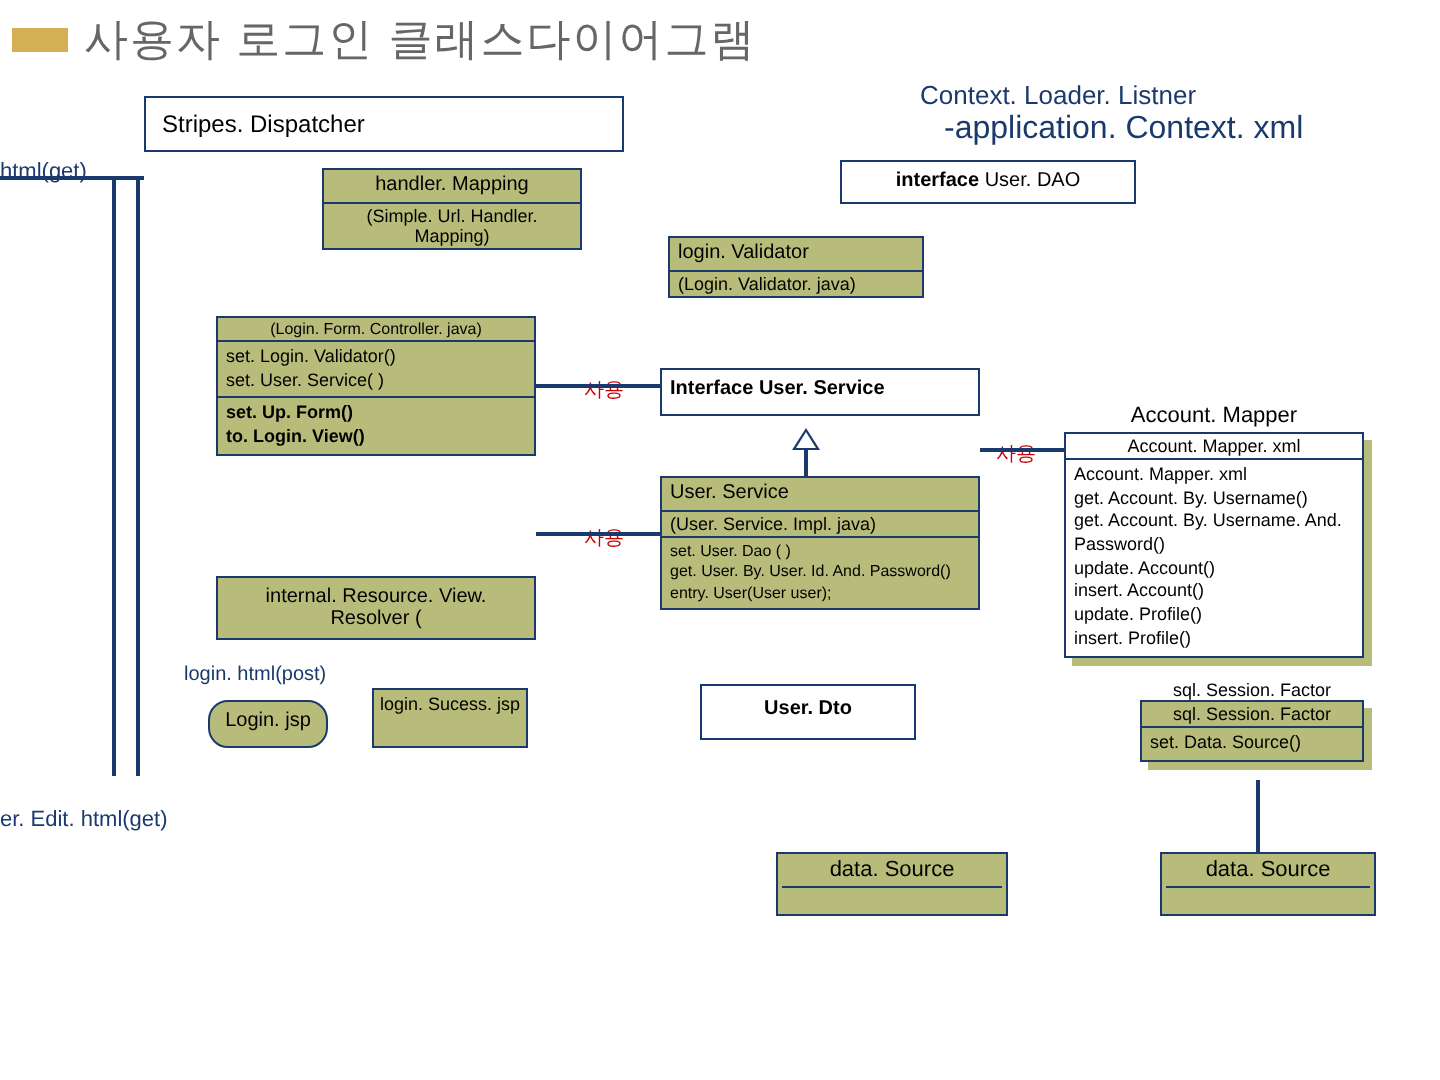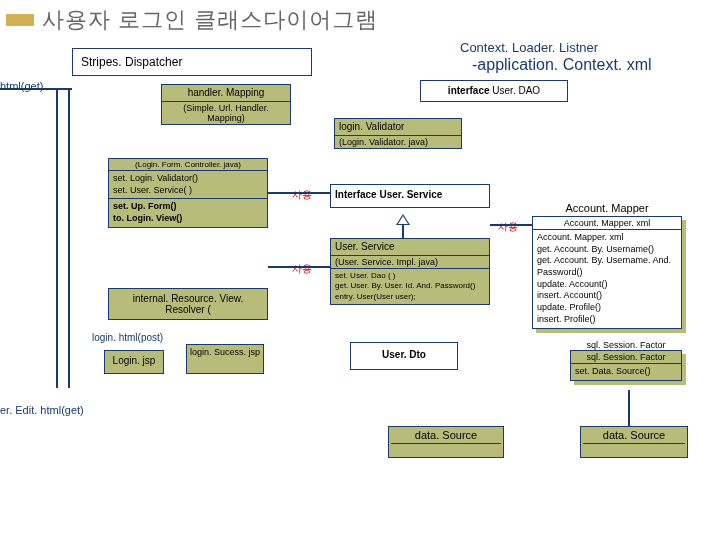--- a/index.html
+++ b/index.html
@@ -167,21 +167,21 @@
     <div>entry. User(User user);</div>
   </div>
 </div>
 
 <div class="box-olive" style="left:108px;top:288px;width:160px;padding:4px;text-align:center;font-size:10px;">
   <span>internal. Resource. View. Resolver (</span>
 </div>
 
 <div class="label" style="left:92px;top:332px;font-size:10px;">login. html(post)</div>
 
-<div class="box-olive" style="left:104px;top:350px;width:60px;height:24px;padding:4px;text-align:center;">
+<div class="box-olive" style="left:104px;top:350px;width:60px;height:24px;padding:4px;text-align:center;border-radius:10px;">
   <span>Login. jsp</span>
 </div>
 
 <div class="box-olive" style="left:186px;top:344px;width:78px;height:30px;padding:2px;text-align:center;font-size:9px;">
   <span>login. Sucess. jsp</span>
 </div>
 
 <div class="label" style="left:0px;top:404px;font-size:11px;">er. Edit. html(get)</div>
 
 <div class="box" style="left:350px;top:342px;width:108px;height:28px;padding:6px;text-align:center;">

